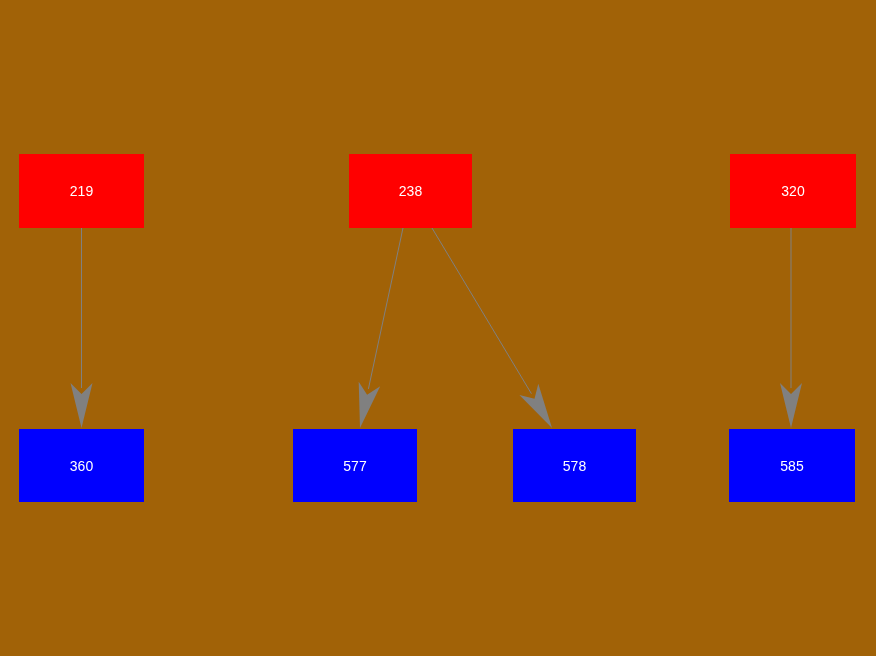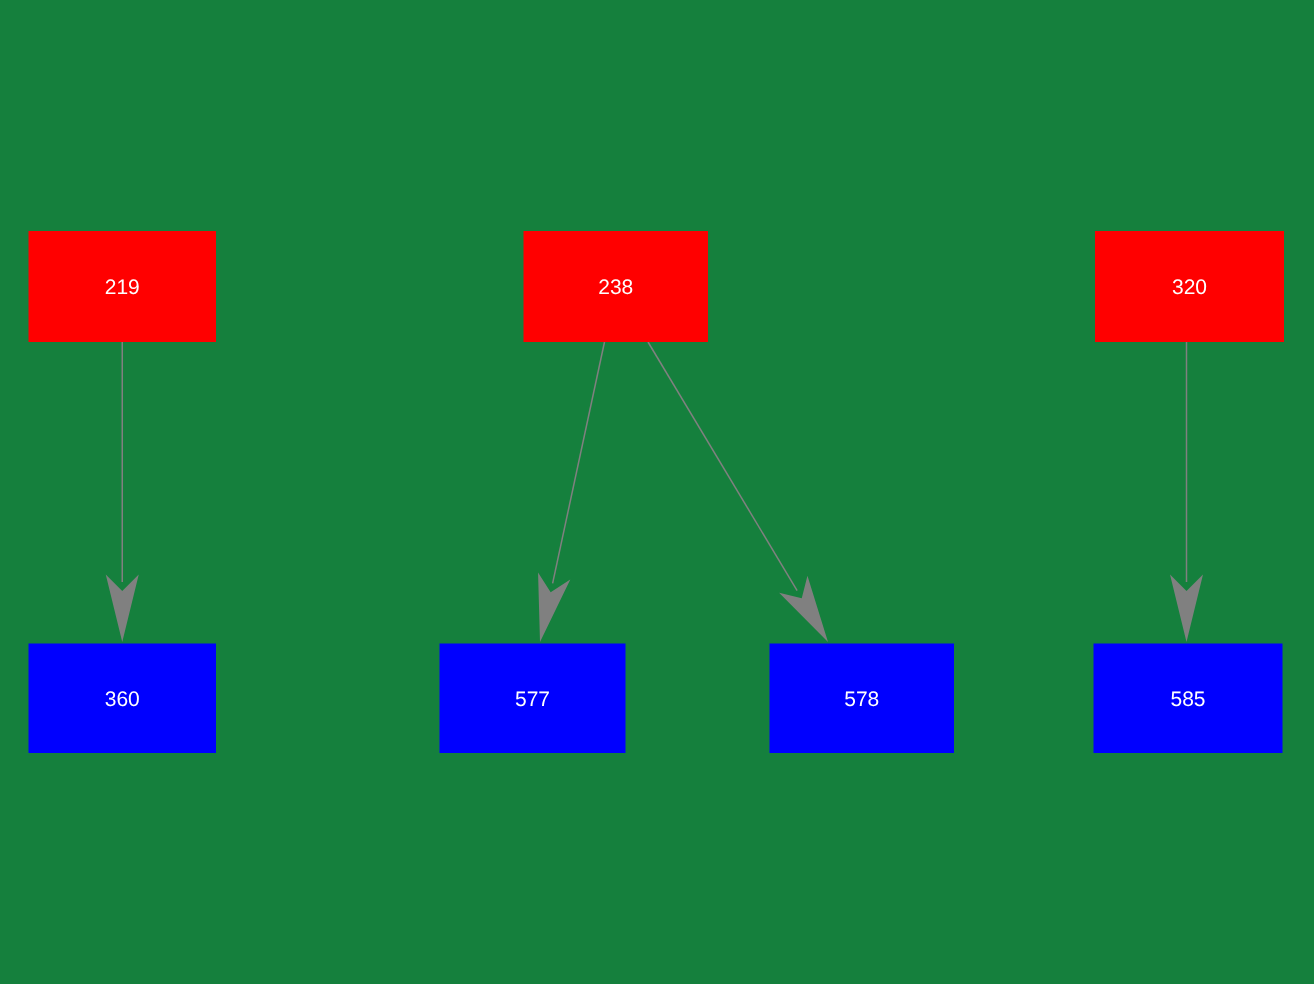--- a/index.html
+++ b/index.html
@@ -4,21 +4,21 @@
 <style>
   html, body {
     margin: 0;
     padding: 0;
     background: #ffffff;
   }
   #stage {
     position: relative;
     width: 876px;
     height: 656px;
-    background: #15803d;
+    background: #a16207;
     overflow: hidden;
     font-family: "Liberation Sans", sans-serif;
   }
   svg text {
     font-family: "Liberation Sans", sans-serif;
   }
 </style>
 </head>
 <body>
 

